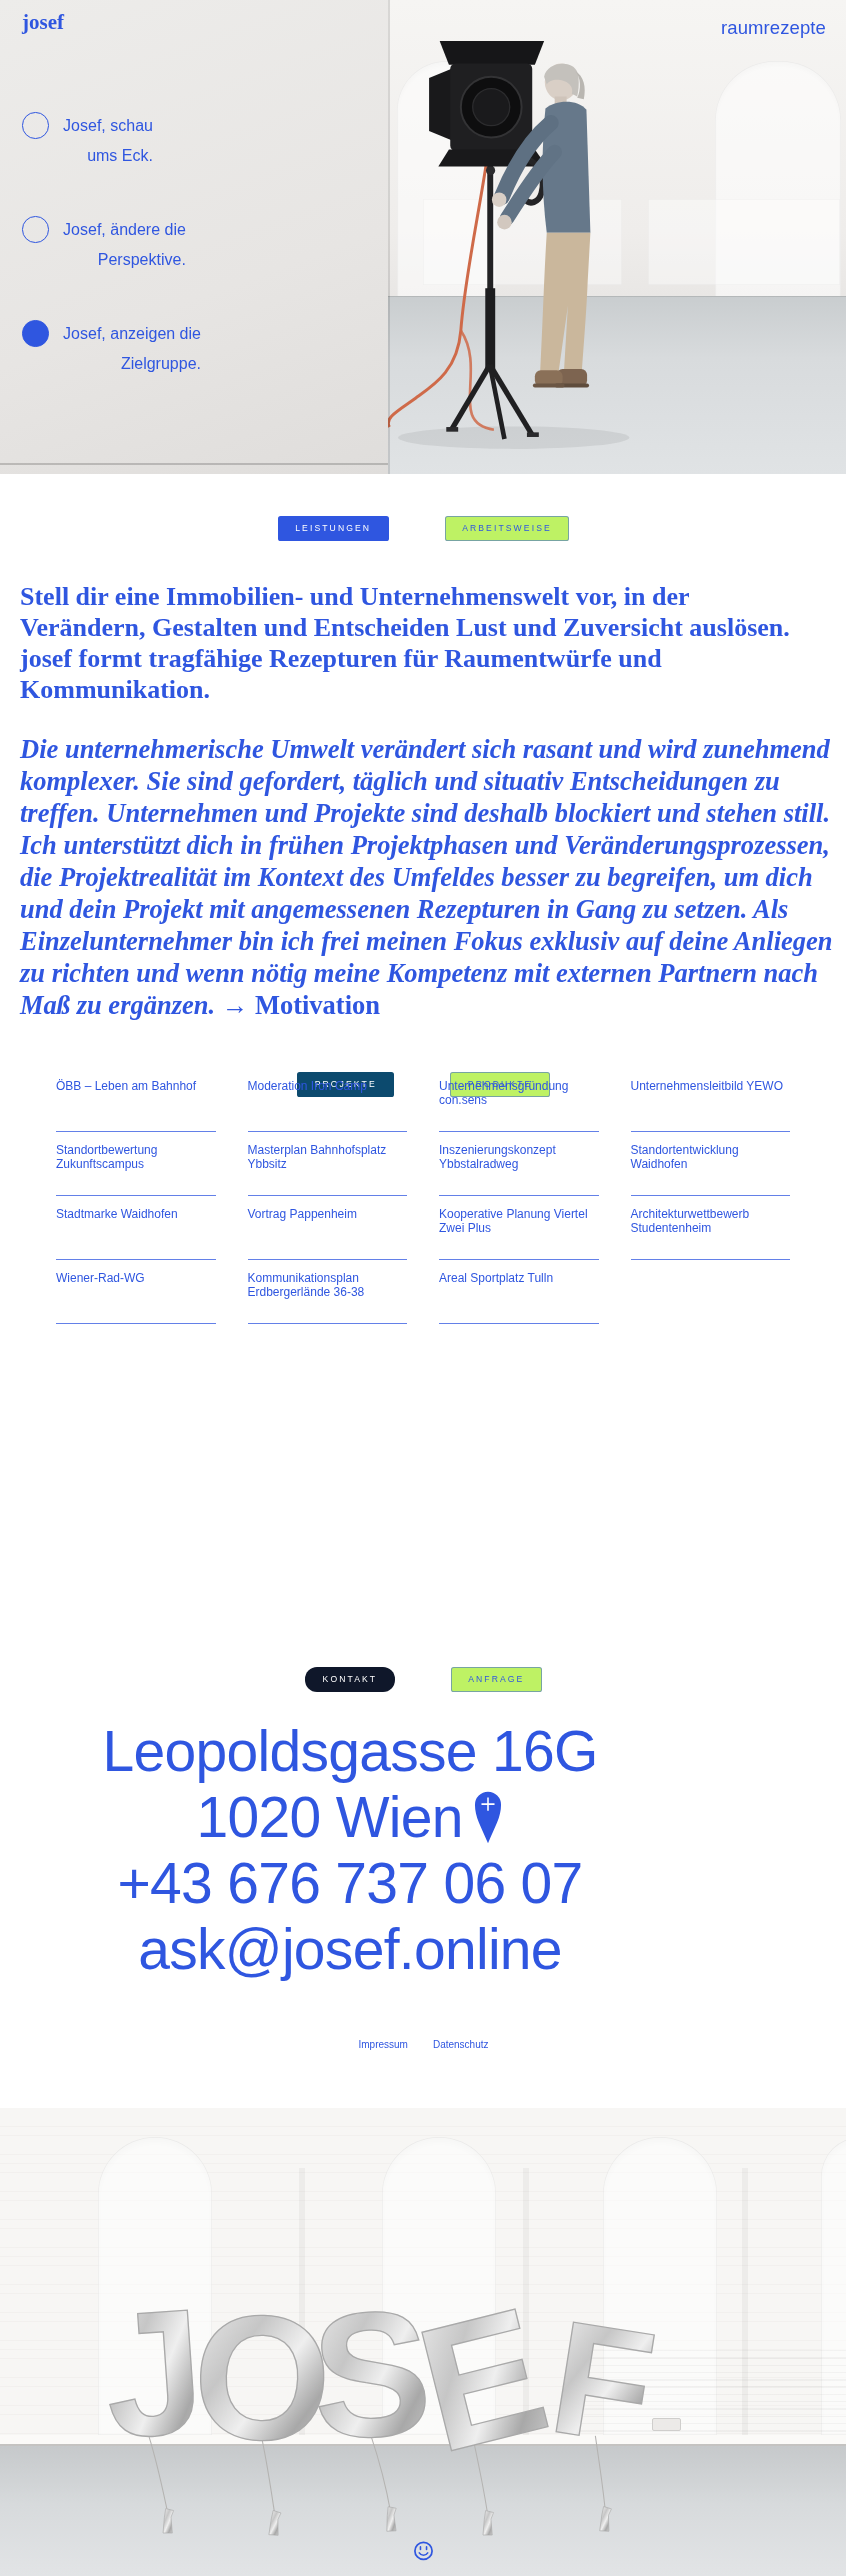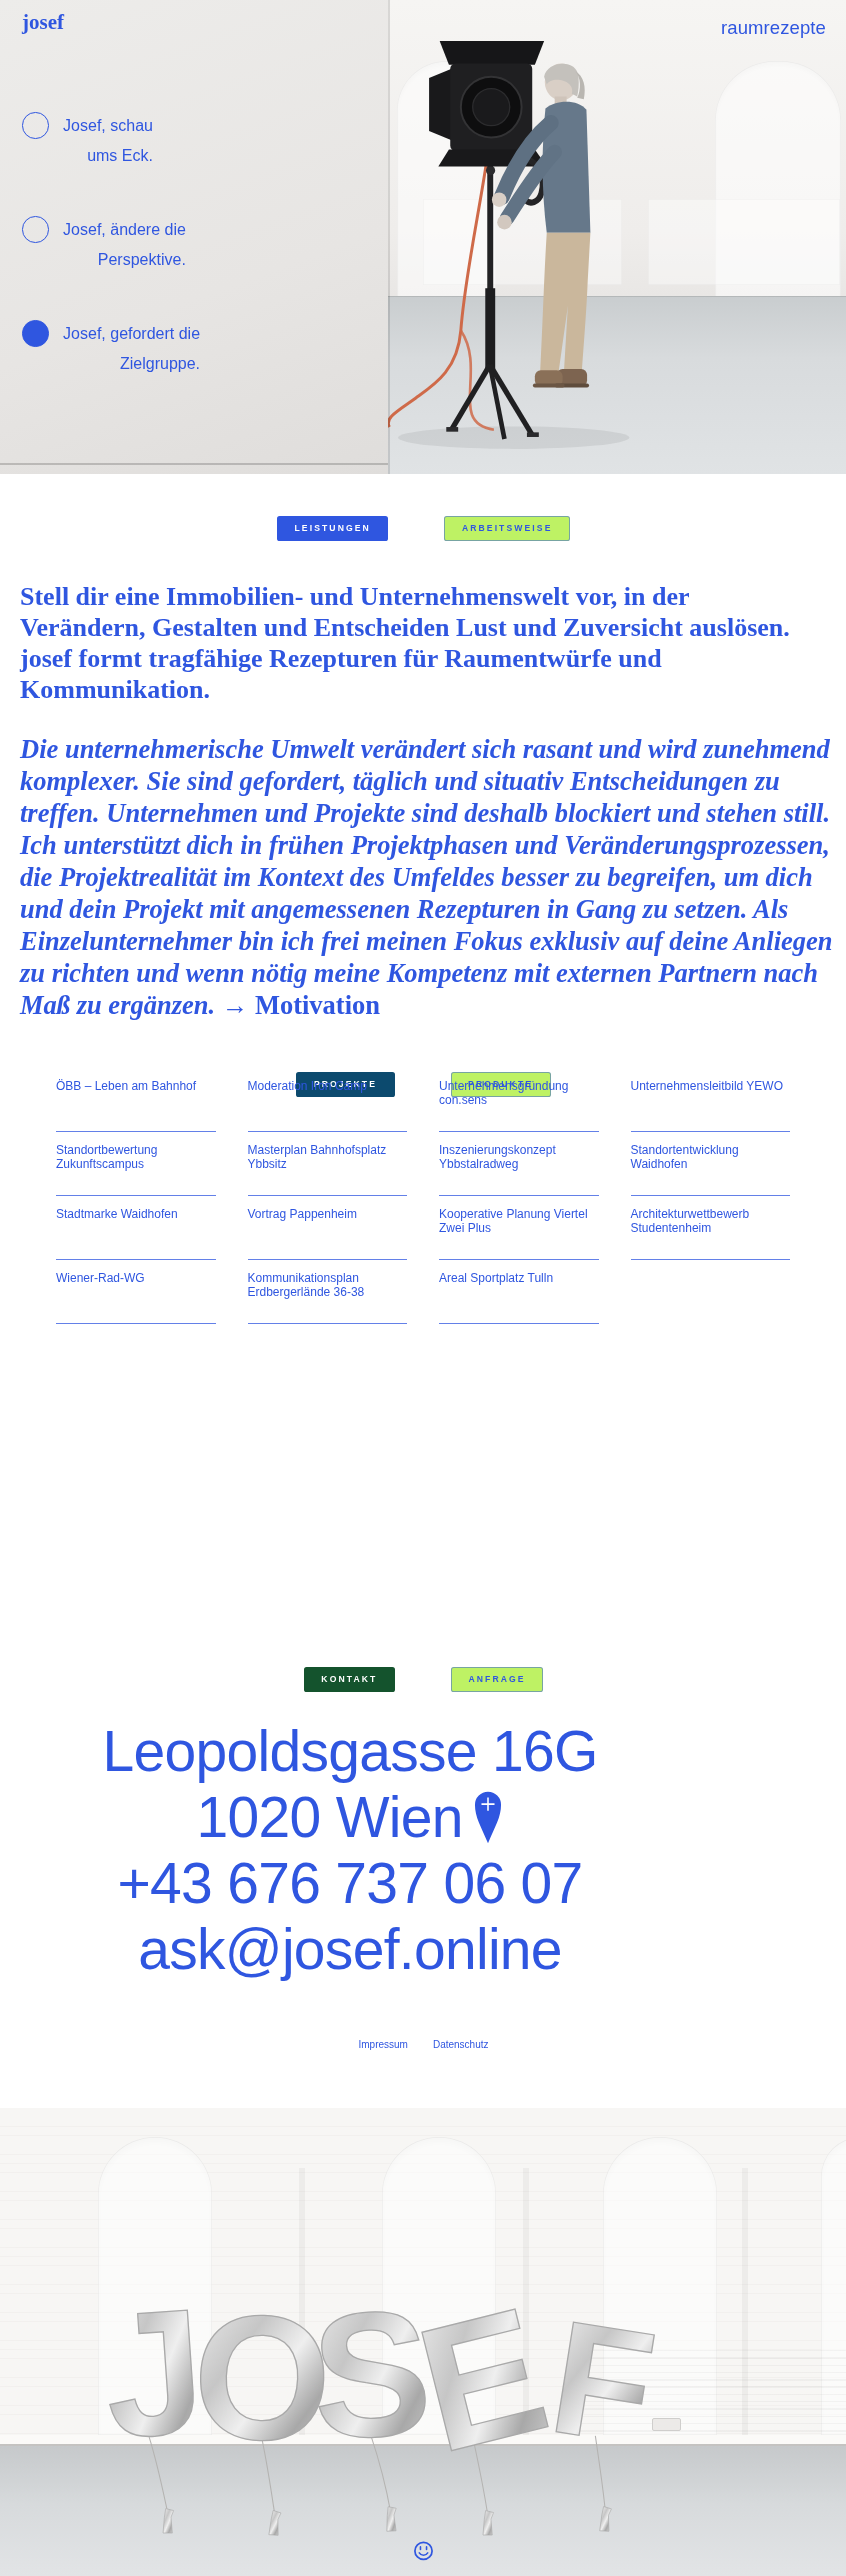--- a/index.html
+++ b/index.html
@@ -26,21 +26,21 @@
   .wordmark{position:absolute;right:21px;top:17px;font-size:18.5px;font-weight:500;letter-spacing:0.1px;}
   .radio-list{position:absolute;left:22px;top:111px;width:218px;}
   .radio-item{display:flex;align-items:flex-start;gap:14.6px;margin-bottom:44px;cursor:pointer;}
   .radio-circle{flex:0 0 auto;width:26.5px;height:26.5px;border-radius:50%;border:1px solid currentColor;
      margin-top:1.3px;box-sizing:border-box;}
   .radio-item.selected .radio-circle{background:currentColor;}
   .radio-label{font-size:16px;line-height:30px;white-space:pre-line;text-align:right;}
   
   .btn-row{position:absolute;left:0;width:847px;display:flex;justify-content:center;gap:56px;}
   .btn{display:inline-flex;align-items:center;justify-content:center;height:24.5px;padding:0 16.5px;
-     font-size:8.6px;font-weight:700;letter-spacing:2.1px;border-radius:2.6px;cursor:pointer;box-sizing:border-box;}
+     font-size:8.6px;font-weight:400;letter-spacing:2.1px;border-radius:2.6px;cursor:pointer;box-sizing:border-box;}
   .btn.filled{color:#ffffff;border:0.7px solid transparent;}
   .btn.outline{background:#bef264;border:0.7px solid rgba(47,86,224,.5);}
   
   .headline{position:absolute;left:20px;top:581px;width:781px;
      font-family:"Liberation Serif",serif;font-weight:700;font-size:26px;line-height:31px;}
   .bodytext{position:absolute;left:20px;top:733px;width:821px;
      font-family:"Liberation Serif",serif;font-weight:700;font-style:italic;font-size:26.5px;line-height:32px;}
   .motivation{font-style:normal;cursor:pointer;}
   
   .projects-grid{position:absolute;left:56px;top:1068px;width:734px;display:grid;
@@ -138,21 +138,21 @@
         <span class="radio-label">Josef, schau
 ums Eck.</span>
       </div>
       <div class="radio-item">
         <span class="radio-circle"></span>
         <span class="radio-label">Josef, ändere die
 Perspektive.</span>
       </div>
       <div class="radio-item selected">
         <span class="radio-circle"></span>
-        <span class="radio-label">Josef, gefordert die
+        <span class="radio-label">Josef, anzeigen die
 Zielgruppe.</span>
       </div>
     </div>
   </div>
 
   <div class="btn-row" style="top:516px;">
     <div class="btn filled" style="background:#2f56e0;">LEISTUNGEN</div>
     <div class="btn outline">ARBEITSWEISE</div>
   </div>
 
@@ -178,21 +178,21 @@
     <div class="project-cell">Vortrag Pappenheim</div>
     <div class="project-cell">Kooperative Planung Viertel Zwei Plus</div>
     <div class="project-cell">Architekturwettbewerb Studentenheim</div>
     <div class="project-cell">Wiener-Rad-WG</div>
     <div class="project-cell">Kommunikationsplan Erdbergerlände 36-38</div>
     <div class="project-cell">Areal Sportplatz Tulln</div>
   </div>
 
 
   <div class="btn-row" style="top:1667px;">
-    <div class="btn filled" style="background:#14532d;">KONTAKT</div>
+    <div class="btn filled" style="background:#0f172a;border-radius:12px;">KONTAKT</div>
     <div class="btn outline">ANFRAGE</div>
   </div>
 
   <div class="contact">
     <div class="c-line">Leopoldsgasse 16G</div>
     <div class="c-line"><span>1020 Wien</span><svg class="pin-icon" width="30" height="57" viewBox="0 0 46 86">
           <path d="M23,84 C12,58 3,44 3,25 A20,20 0 1 1 43,25 C43,44 34,58 23,84 Z" fill="#2f56e0"></path>
           <path d="M23,14 L23,34 M13,24 L33,24" stroke="#ffffff" stroke-width="2.4"></path>
         </svg></div>
     <div class="c-line">+43 676 737 06 07</div>

